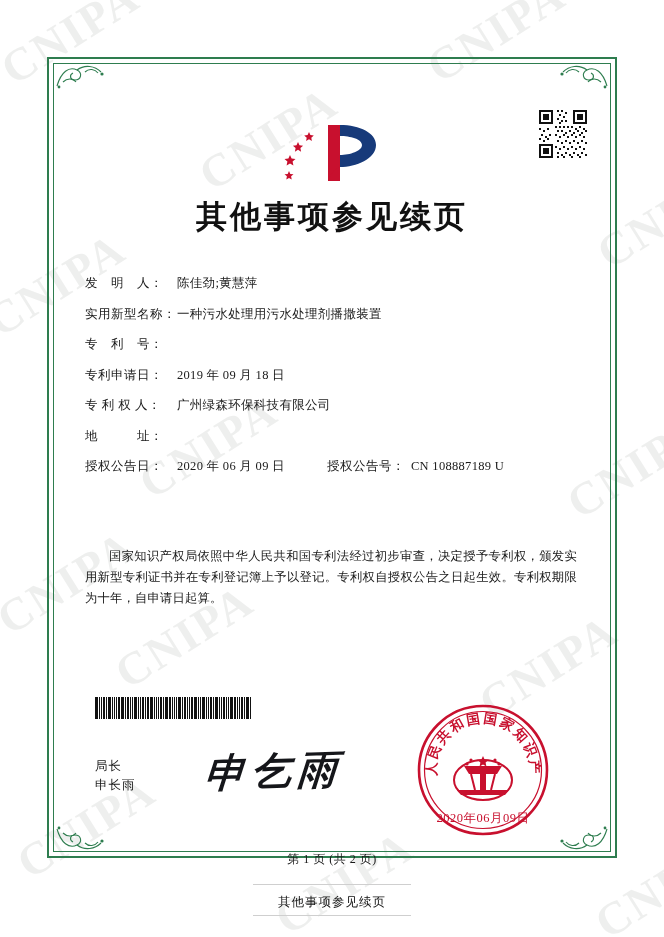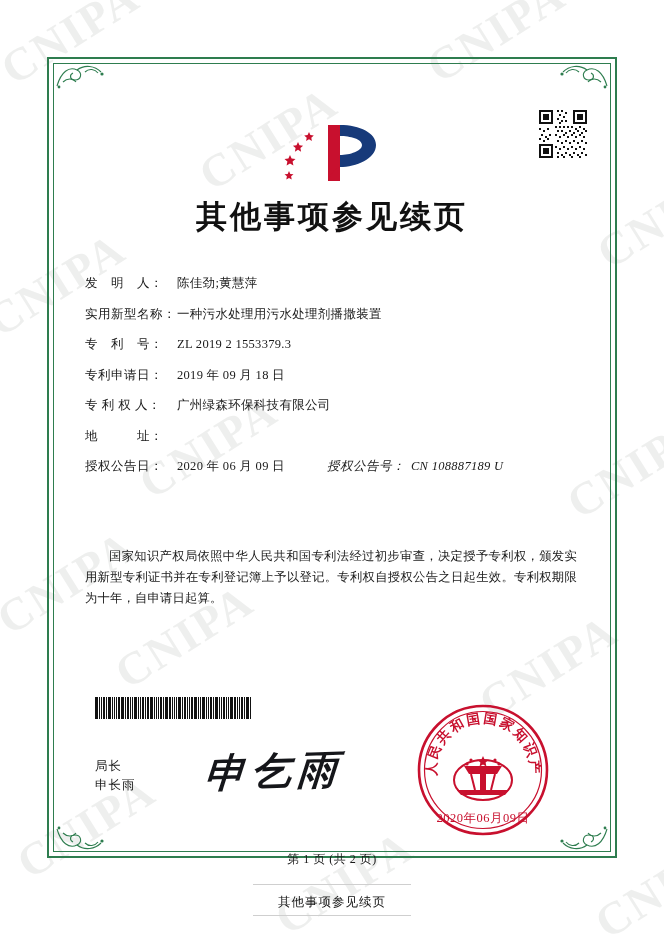--- a/index.html
+++ b/index.html
@@ -440,21 +440,20 @@
       <div class="f-value">陈佳劲;黄慧萍</div>
     </div>
 
     <div class="field-row">
       <div class="f-label w90">实用新型名称：</div>
       <div class="f-value">一种污水处理用污水处理剂播撒装置</div>
     </div>
 
     <div class="field-row">
       <div class="f-label w90">专　利　号：</div>
-      <div class="f-value">ZL 2019 2 1553379.3</div>
     </div>
 
     <div class="field-row">
       <div class="f-label w90">专利申请日：</div>
       <div class="f-value">2019 年 09 月 18 日</div>
     </div>
 
     <div class="field-row">
       <div class="f-label w90">专 利 权 人：</div>
       <div class="f-value">广州绿森环保科技有限公司</div>
@@ -464,21 +463,21 @@
       <div class="field-row" style="margin-bottom:0;">
         <div class="f-label w90">地　　　址：</div>
       </div>
     </div>
 
     <div class="field-row row-split">
       <div class="seg1" style="display:flex;justify-content:center;">
         <div class="f-label w90">授权公告日：</div>
         <div class="f-value">2020 年 06 月 09 日</div>
       </div>
-      <div class="seg2" style="display:flex;font-style:italic;">
+      <div class="seg2" style="display:flex;">
         <div class="f-label">授权公告号：</div>
         <div class="f-value" style="margin-left:6px;">CN 108887189 U</div>
       </div>
     </div>
 
   </div>
 
   <div class="body-text">
     <p>国家知识产权局依照中华人民共和国专利法经过初步审查，决定授予专利权，颁发实用新型专利证书并在专利登记簿上予以登记。专利权自授权公告之日起生效。专利权期限为十年，自申请日起算。</p>
   </div>

